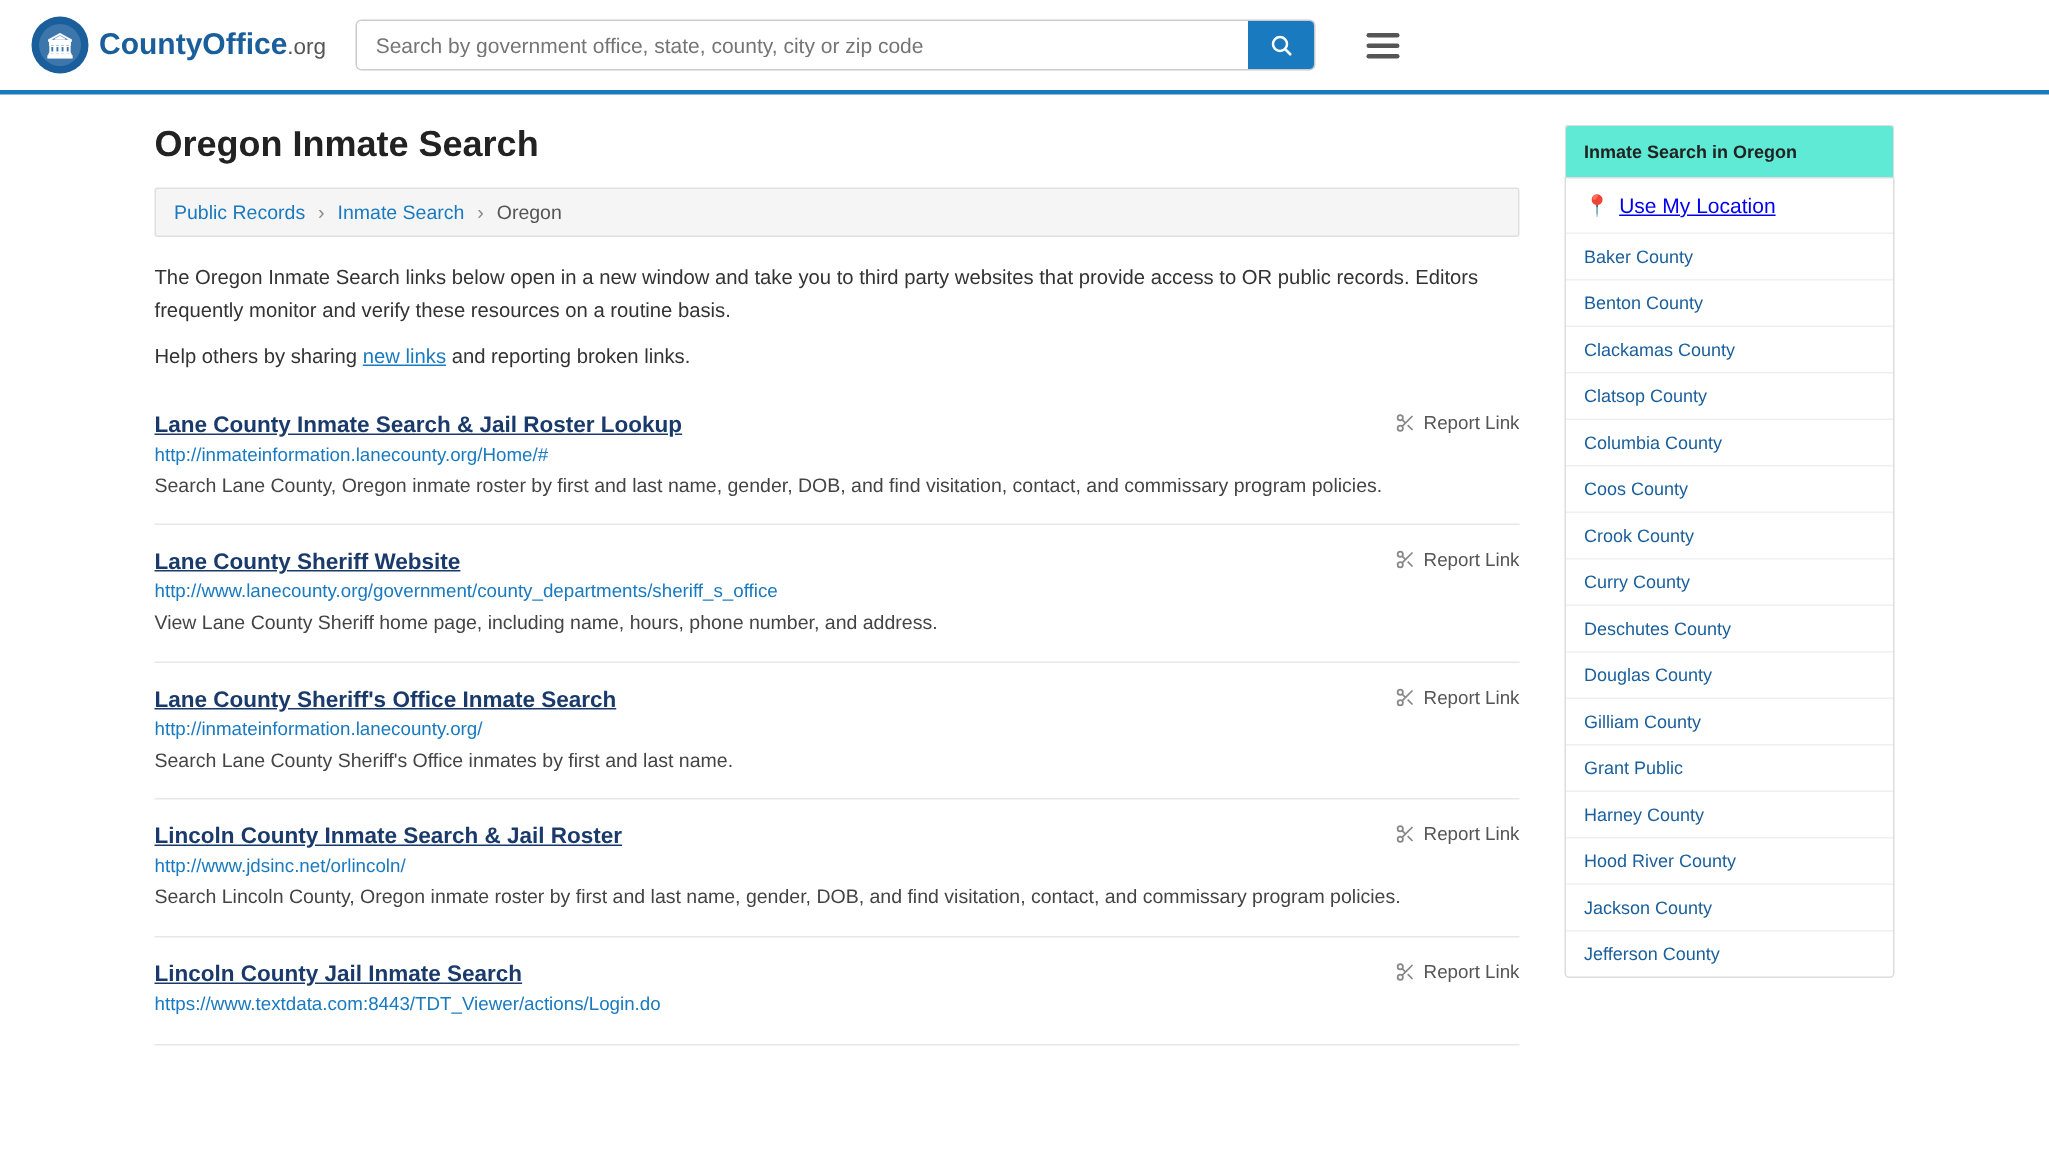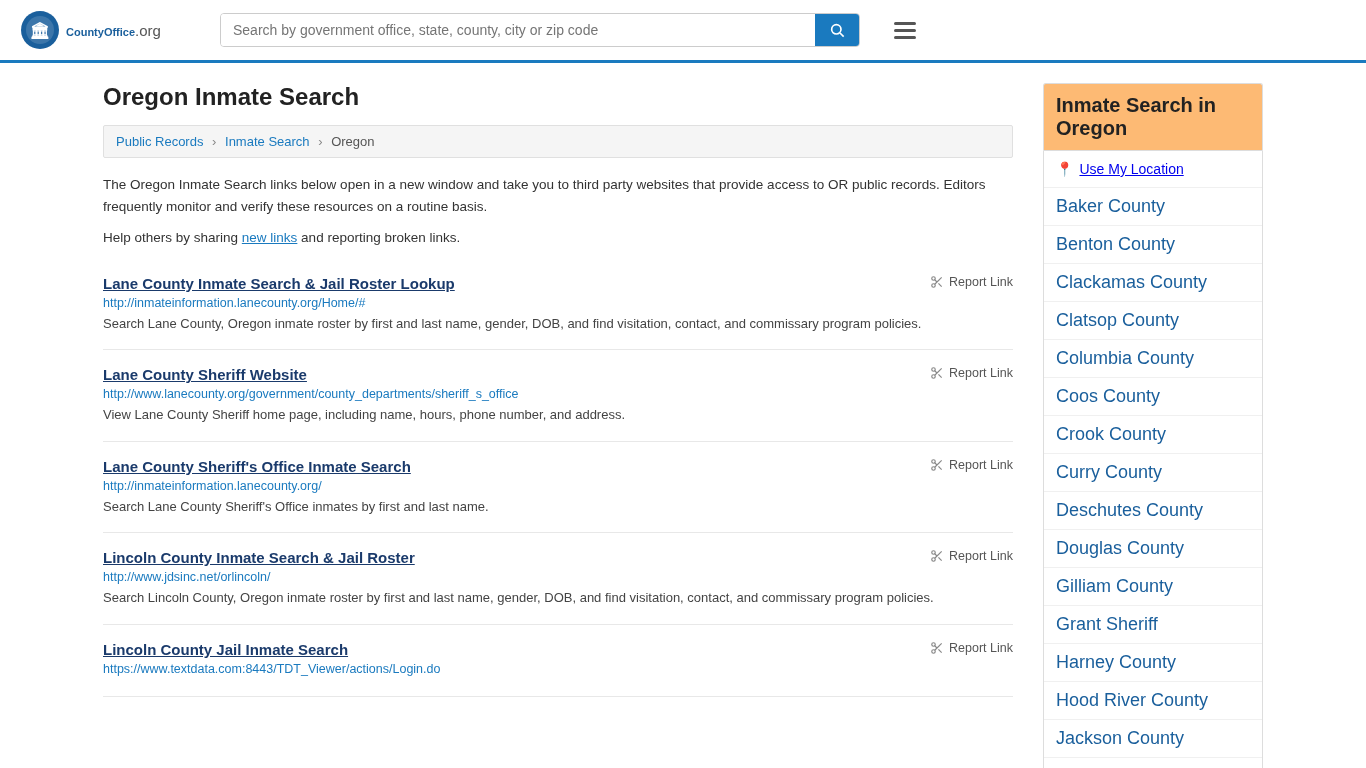--- a/index.html
+++ b/index.html
@@ -153,38 +153,38 @@
       color: #444;
       line-height: 1.5;
     }
 
     
     #sidebar {
       width: 220px;
       flex-shrink: 0;
     }
     #sidebar-title {
-      font-size: 20px;
+      font-size: 12px;
       font-weight: bold;
       color: #222;
-      background: #fdba74;
+      background: #5eead4;
       padding: 10px 12px;
       border: 1px solid #ddd;
       border-bottom: none;
       border-radius: 3px 3px 0 0;
     }
     #sidebar-list {
       border: 1px solid #ddd;
       border-radius: 0 0 3px 3px;
       background: #fff;
     }
     .sidebar-item {
       padding: 8px 12px;
       border-bottom: 1px solid #f0f0f0;
-      font-size: 18px;
+      font-size: 12px;
     }
     .sidebar-item:last-child { border-bottom: none; }
     .sidebar-item a {
       color: #1a5f9c;
       text-decoration: none;
     }
     .sidebar-location {
       display: flex;
       align-items: center;
       gap: 6px;
@@ -200,21 +200,21 @@
 <body>
 
 <div id="header">
   <div id="logo-area">
     <svg id="logo-icon" viewBox="0 0 40 40" xmlns="http://www.w3.org/2000/svg">
       <circle cx="20" cy="20" r="19" fill="#1a5f9c"></circle>
       <circle cx="20" cy="20" r="14" fill="#fff" opacity="0.15"></circle>
       <text x="20" y="26" text-anchor="middle" font-size="16" fill="#fff" font-weight="bold">🏛</text>
     </svg>
     <div>
-      <span style="color:#1a5f9c;font-weight:bold;font-size:11px;">CountyOffice</span><span style="color:#555;font-size:15px;">.org</span>
+      <span style="color:#1a5f9c;font-weight:bold;font-size:20px;">CountyOffice</span><span style="color:#555;font-size:15px;">.org</span>
     </div>
   </div>
   <div id="search-container">
     <input type="text" id="search-input" placeholder="Search by government office, state, county, city or zip code" style="">
     <button id="search-button">
       <svg width="16" height="16" viewBox="0 0 24 24" fill="none" stroke="white" stroke-width="2.5">
         <circle cx="11" cy="11" r="7"></circle>
         <line x1="16.5" y1="16.5" x2="22" y2="22"></line>
       </svg>
     </button>
@@ -347,21 +347,21 @@
           <div class="sidebar-item"><a href="#">Benton County</a></div>
           <div class="sidebar-item"><a href="#">Clackamas County</a></div>
           <div class="sidebar-item"><a href="#">Clatsop County</a></div>
           <div class="sidebar-item"><a href="#">Columbia County</a></div>
           <div class="sidebar-item"><a href="#">Coos County</a></div>
           <div class="sidebar-item"><a href="#">Crook County</a></div>
           <div class="sidebar-item"><a href="#">Curry County</a></div>
           <div class="sidebar-item"><a href="#">Deschutes County</a></div>
           <div class="sidebar-item"><a href="#">Douglas County</a></div>
           <div class="sidebar-item"><a href="#">Gilliam County</a></div>
-          <div class="sidebar-item"><a href="#">Grant Sheriff</a></div>
+          <div class="sidebar-item"><a href="#">Grant Public</a></div>
           <div class="sidebar-item"><a href="#">Harney County</a></div>
           <div class="sidebar-item"><a href="#">Hood River County</a></div>
           <div class="sidebar-item"><a href="#">Jackson County</a></div>
           <div class="sidebar-item"><a href="#">Jefferson County</a></div>
         </div>
     </div>
   </div>
 
 </div>
 

